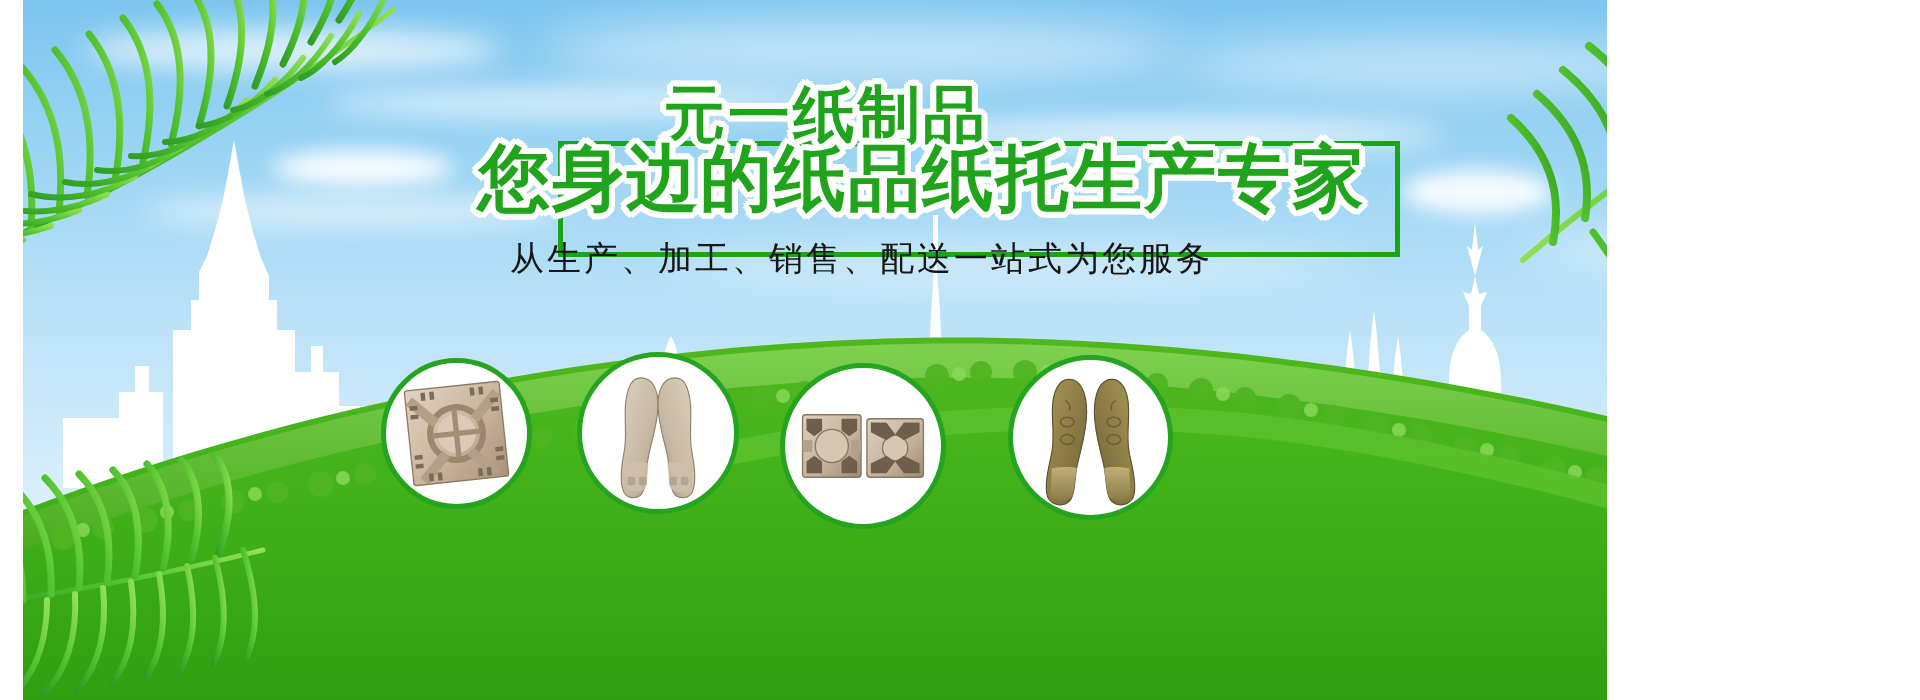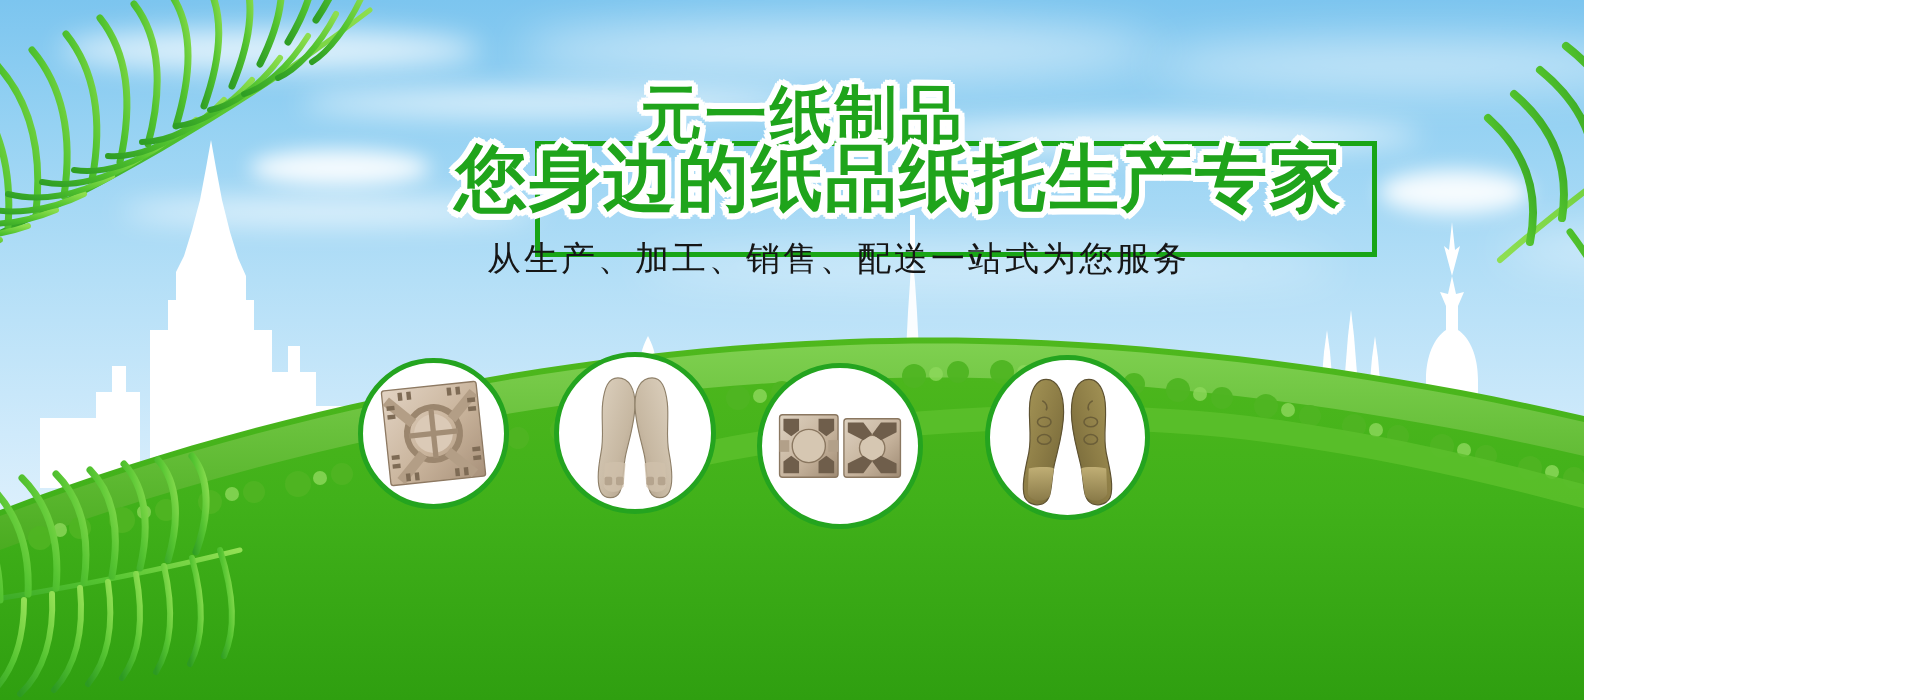--- a/index.html
+++ b/index.html
@@ -3,20 +3,21 @@
 <meta charset="utf-8">
 <style>
   html,body{margin:0;padding:0;}
   body{
     width:1920px;height:700px;overflow:hidden;
     font-family:"Liberation Sans","DejaVu Sans",sans-serif;
   }
   #banner{
     position:relative;width:1584px;height:700px;overflow:hidden;
     background:linear-gradient(180deg,#7cc5ef 0%,#96d2f3 18%,#b4dff7 40%,#cfeafb 62%,#e4f3fd 80%,#eef8fe 100%);
+    margin-left:23px;
   }
 
   
   .cloudlayer{position:absolute;inset:0;pointer-events:none;}
   .wisp{position:absolute;background:rgba(255,255,255,.75);border-radius:50%;filter:blur(14px);}
   .wisp2{position:absolute;background:rgba(255,255,255,.5);border-radius:50%;filter:blur(22px);}
   .puff{position:absolute;background:rgba(255,255,255,.9);border-radius:50%;filter:blur(10px);}
 
   
   .skyline{position:absolute;left:0;bottom:0;width:1920px;height:700px;}

